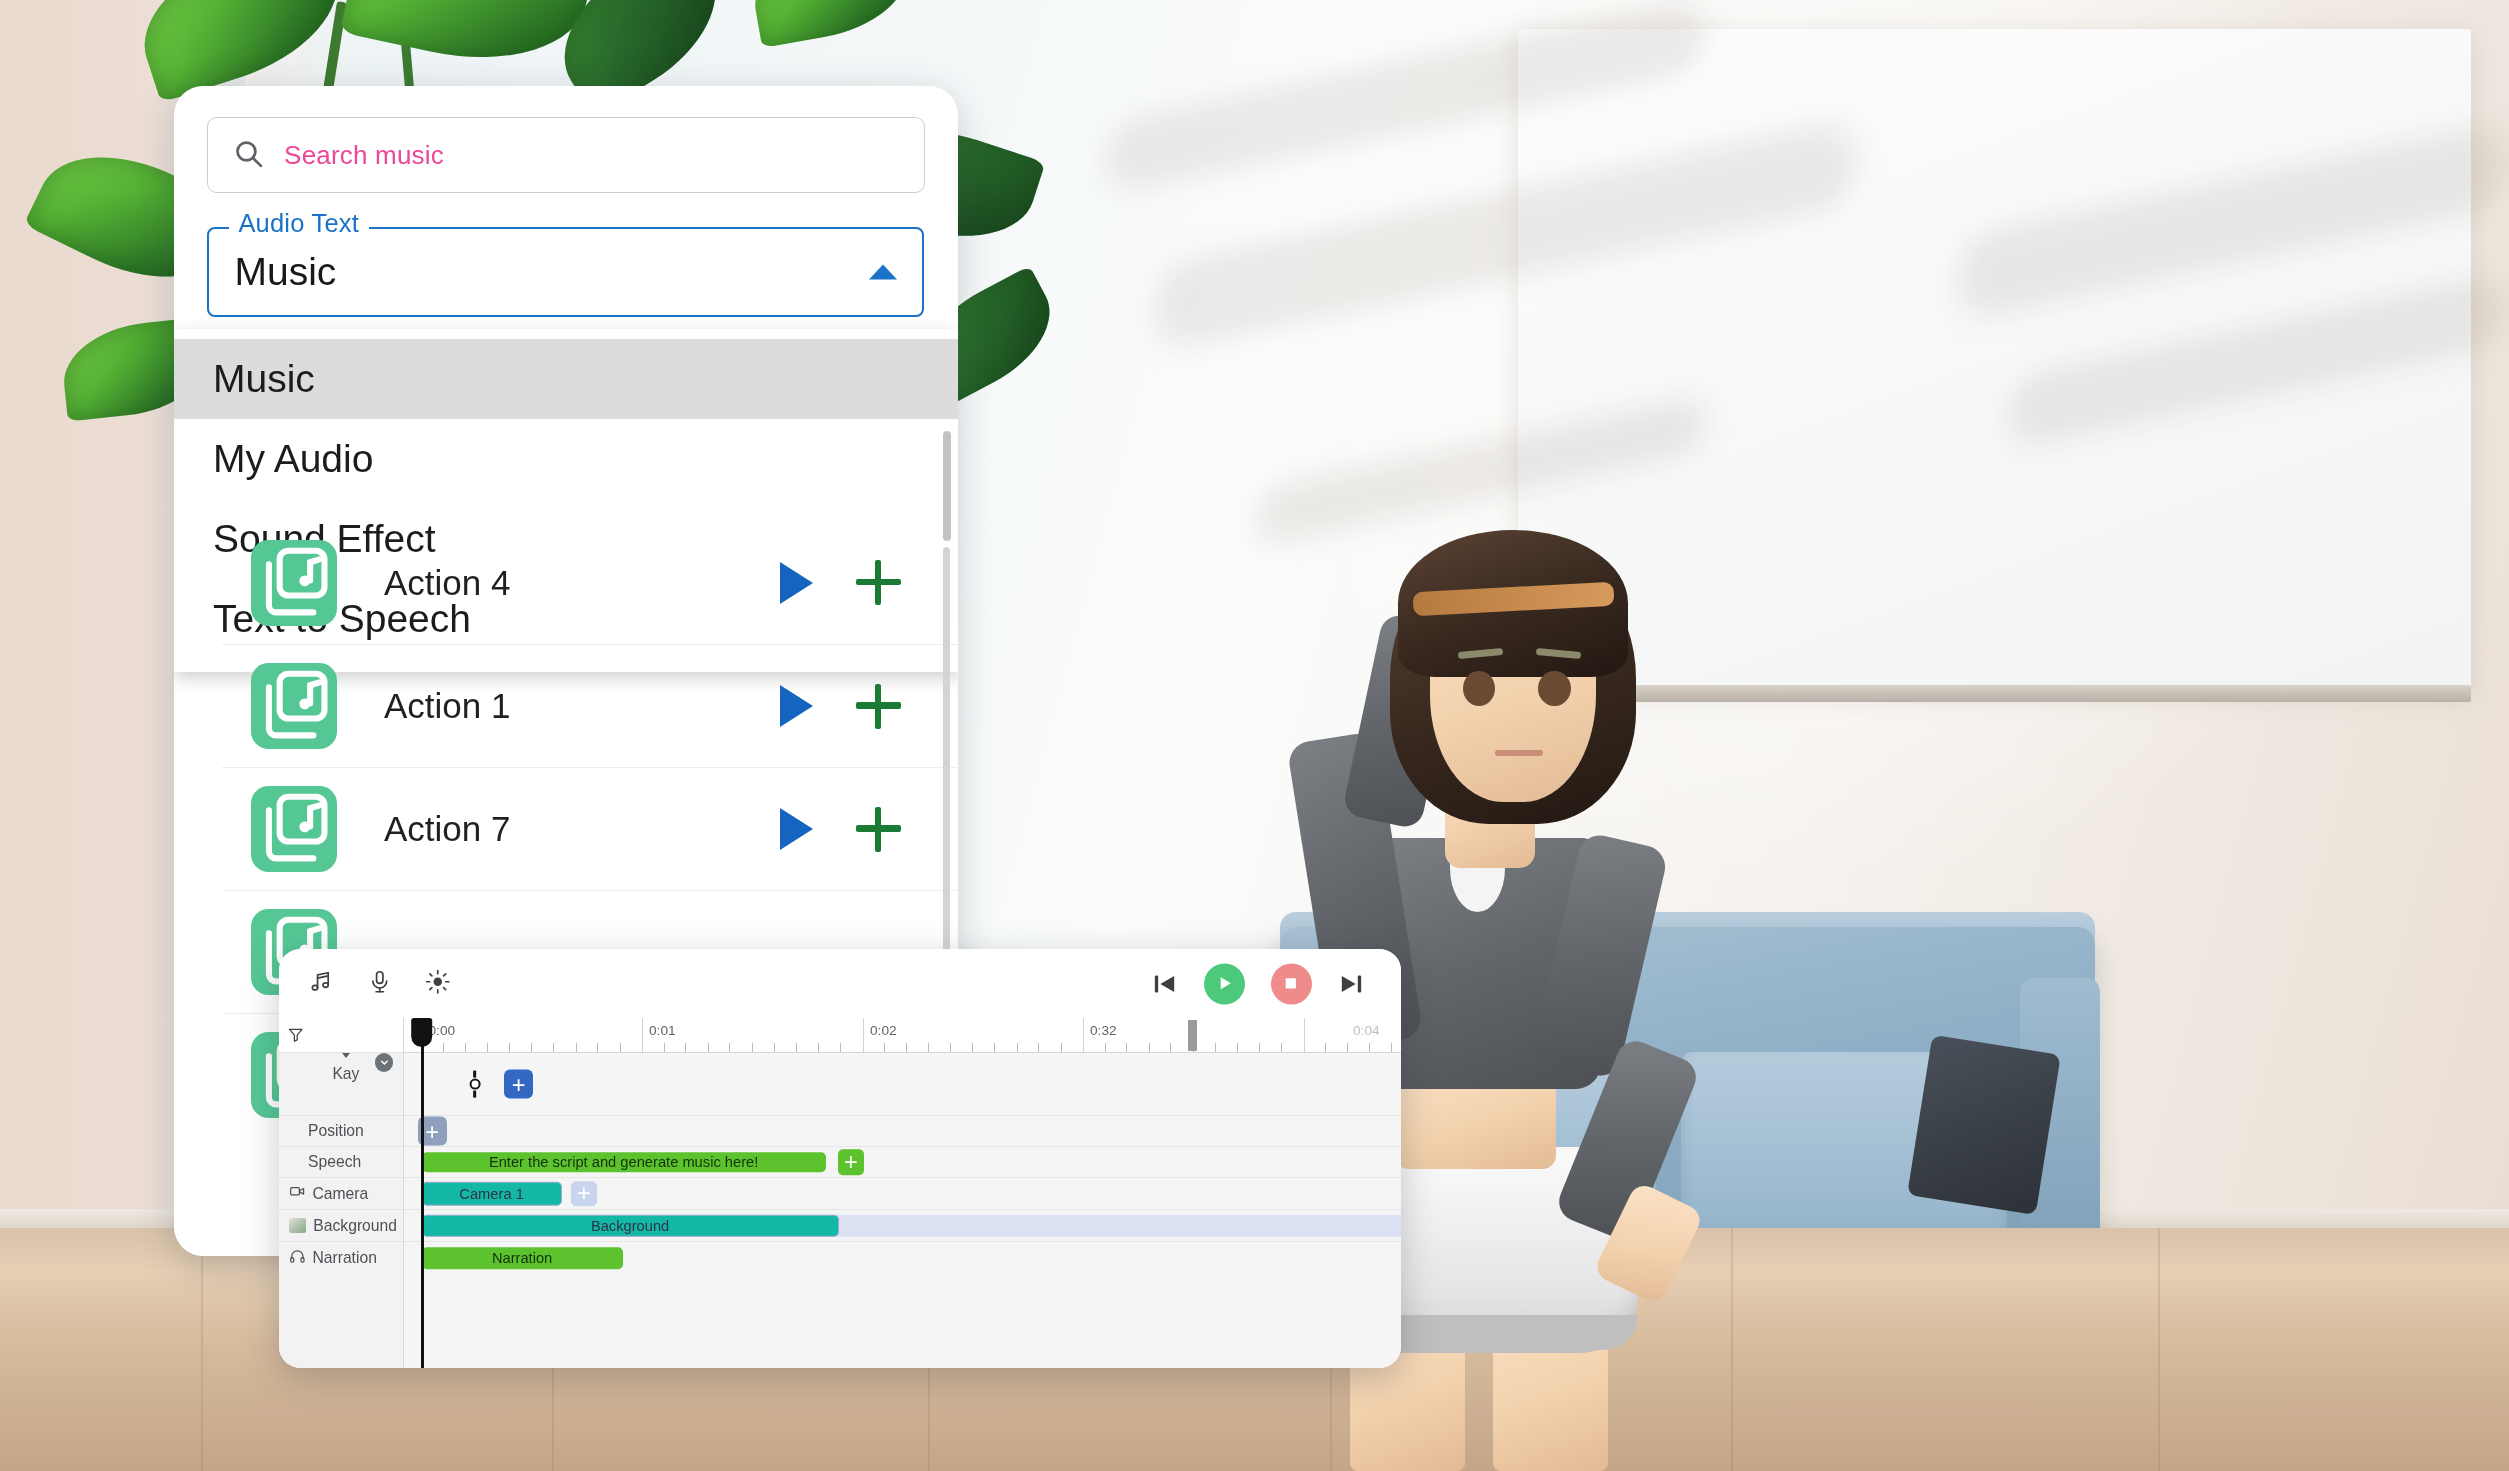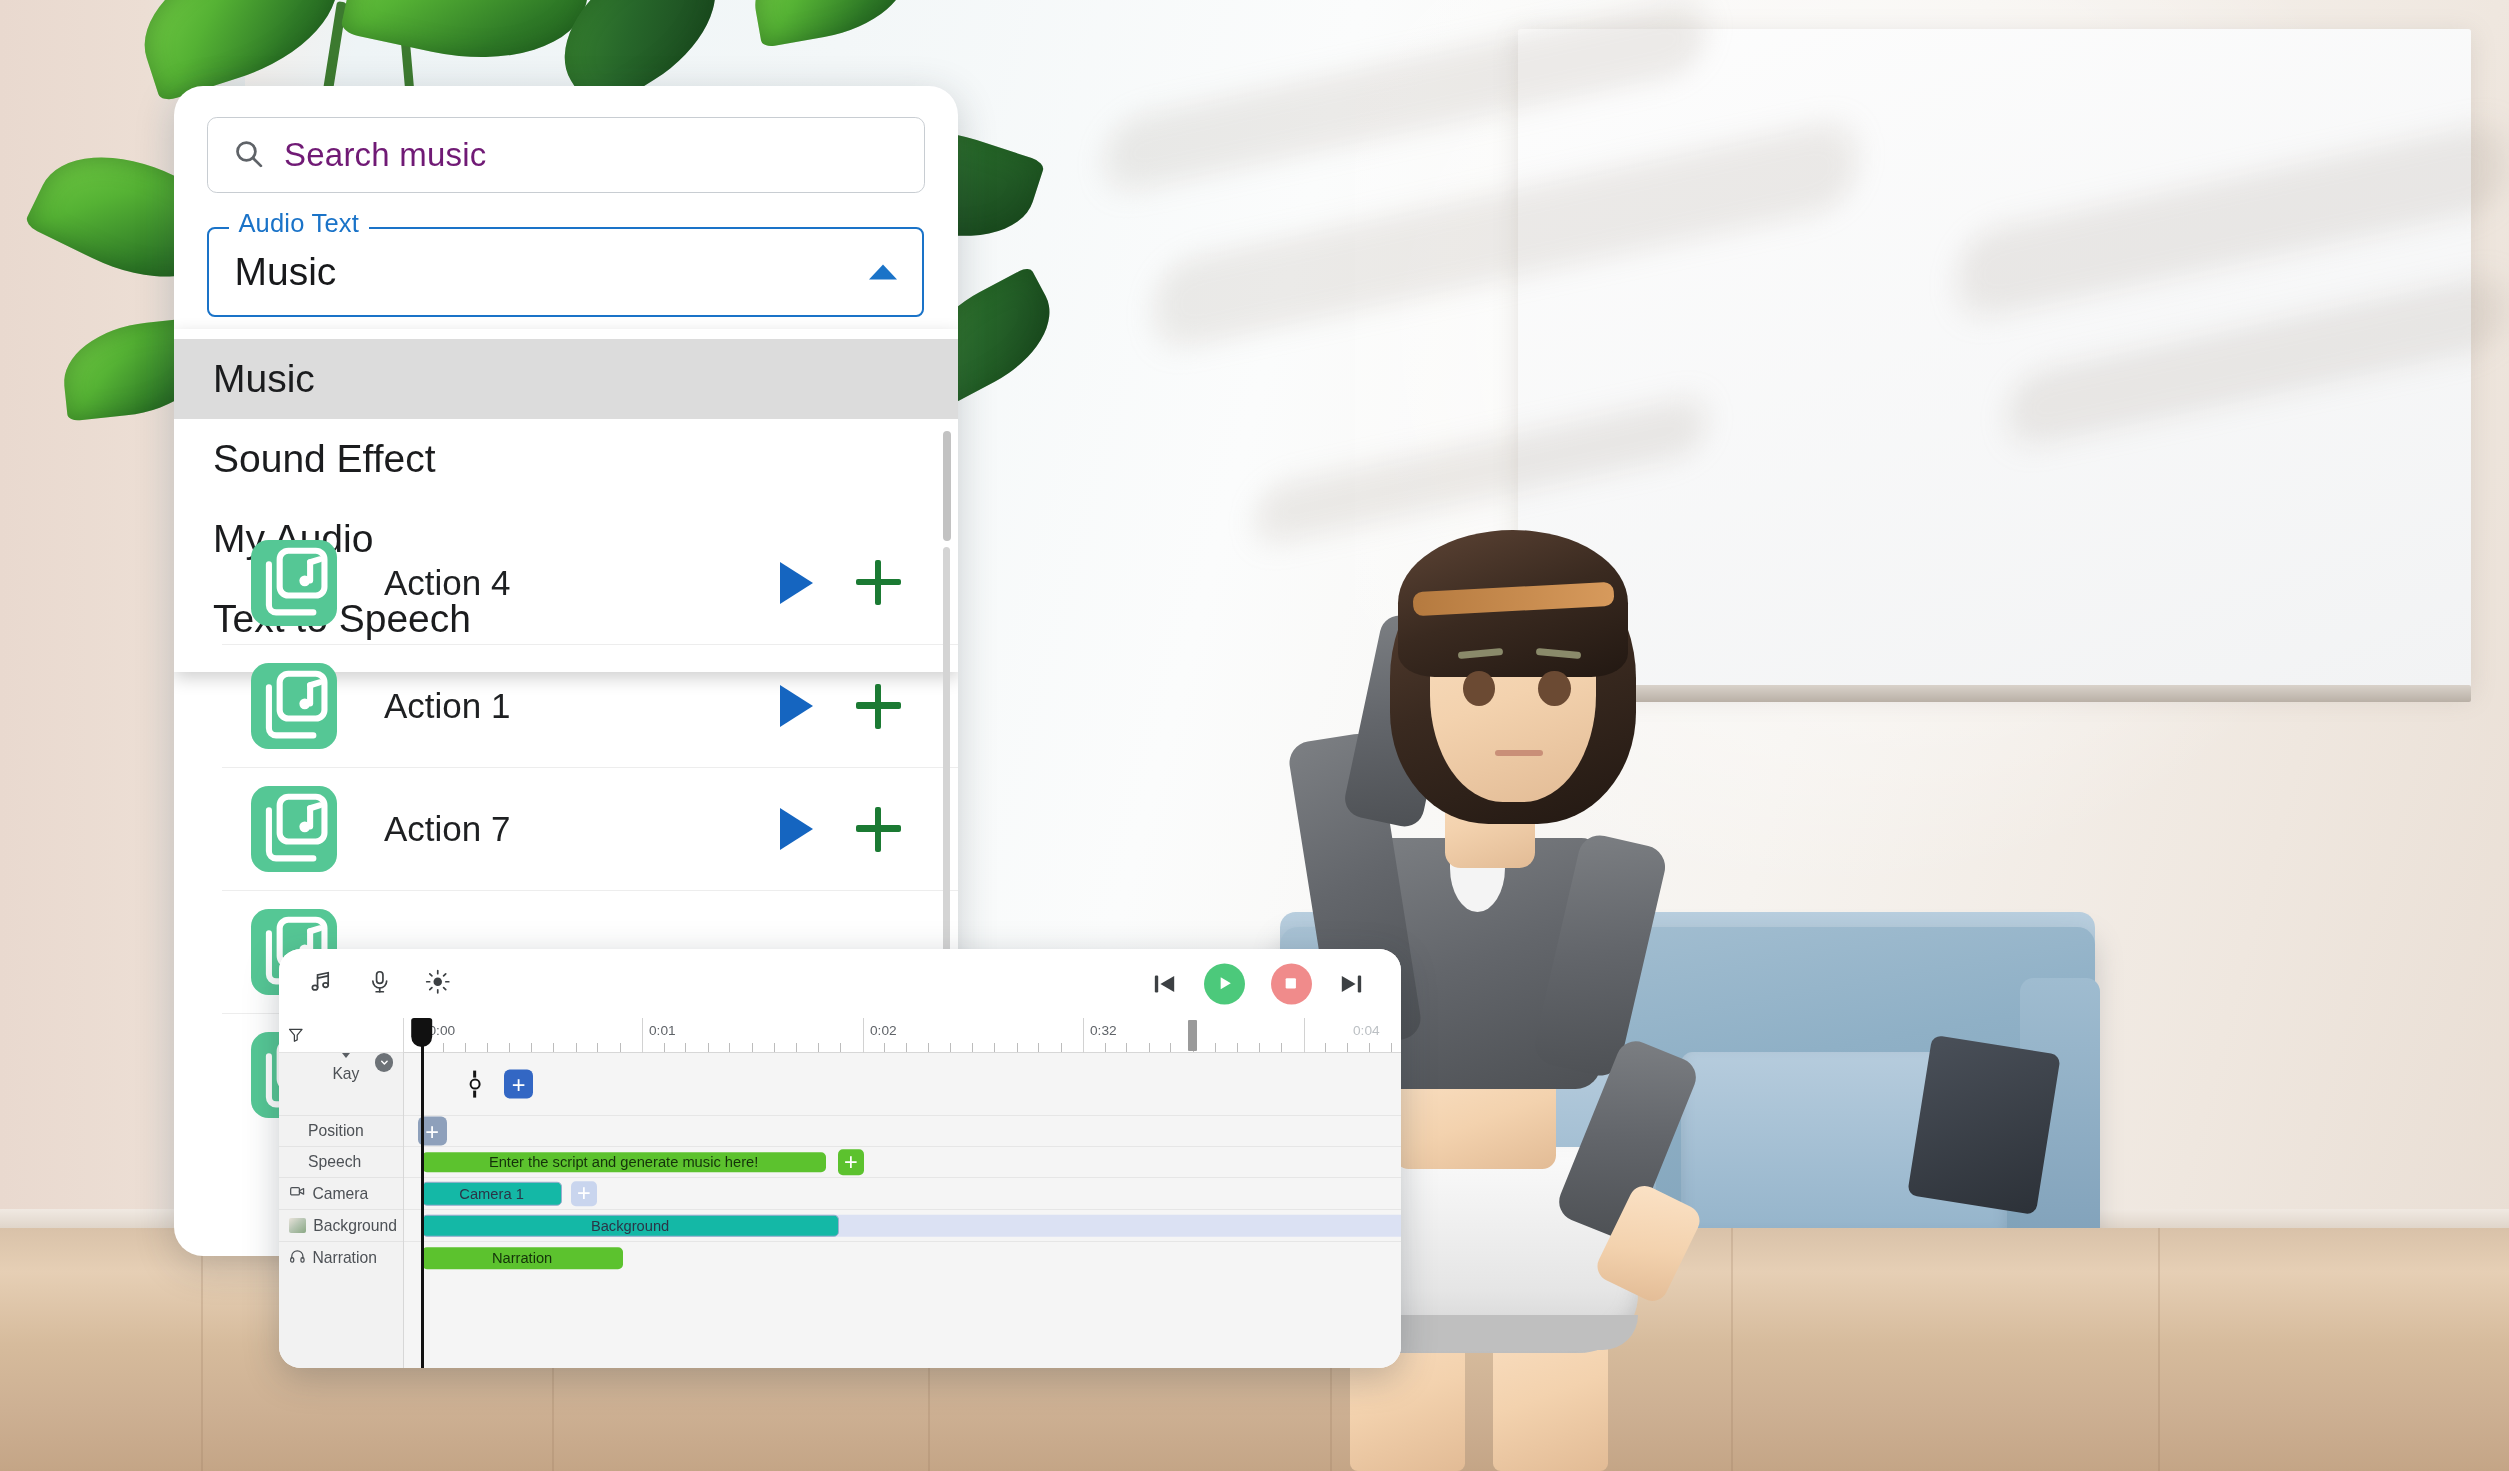--- a/index.html
+++ b/index.html
@@ -116,21 +116,21 @@
     border-radius: 29px;
     box-shadow: 0 9.8px 39px rgba(40,50,60,.22);
     overflow: hidden;
   }
   .search-wrap { position: absolute; left: 0; top: 0; width: 100%; padding: 31px 33px 0 33px; }
   .search-box {
     display: flex; align-items: center; gap: 19.6px;
     height: 76px; border: 1.5px solid #c8cdd2; border-radius: 9.8px;
     padding: 0 23.5px; background: #fff;
   }
-  .search-box .ph { font-size: 33px; color: #701a75; letter-spacing: 0.2px; }
+  .search-box .ph { font-size: 26px; color: #ec4899; letter-spacing: 0.2px; }
   .sicon { flex: 0 0 auto; }
 
   .select-wrap { position: absolute; left: 33px; top: 141px; width: 717px; }
   .mdselect {
     position: relative; height: 90px;
     border: 2.9px solid #1a73c8; border-radius: 7.8px;
     background: #fff; display: flex; align-items: center; padding: 0 25.5px;
   }
   .mdselect .val { font-size: 39px; color: #18191b; }
   .mdlabel {
@@ -397,24 +397,24 @@
       <span class="val">Music</span>
       <span class="caret-up"></span>
     </div>
   </div>
 
   <div class="dropdown">
     <div class="opt sel">
       <span>Music</span>
     </div>
     <div class="opt">
+      <span>My Audio</span>
+    </div>
+    <div class="opt">
       <span>Sound Effect</span>
-    </div>
-    <div class="opt">
-      <span>My Audio</span>
     </div>
     <div class="opt">
       <span>Text to Speech</span>
     </div>
     <div class="dd-scroll"></div>
   </div>
 
   <div class="music-list">
 
     <div class="mrow">

